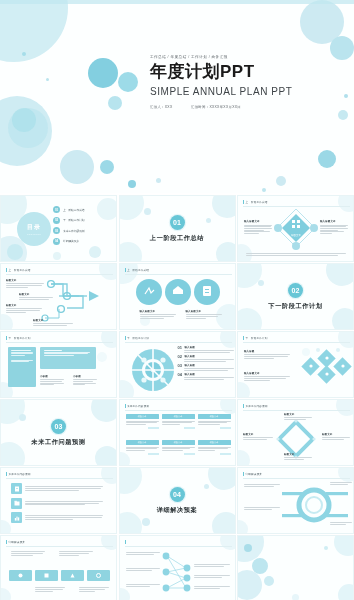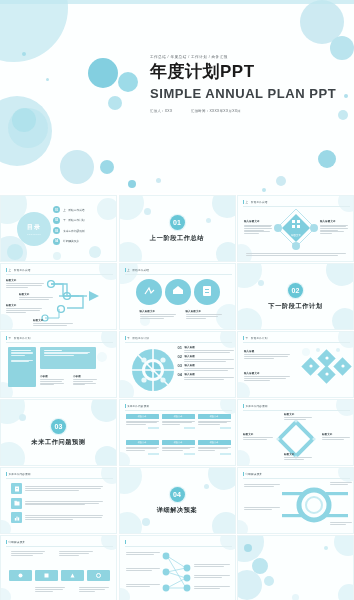--- a/index.html
+++ b/index.html
@@ -9,21 +9,21 @@
   
   .slide{position:relative;overflow:hidden;background:#fdffff;}
   .slide .bg{position:absolute;inset:0;overflow:hidden;}
   .bub{position:absolute;border-radius:50%;}
 
   
   .hero{width:354px;height:193px;}
   .hero-inner{position:relative;z-index:3;padding-left:150px;padding-top:55px;}
   .hero-kicker{font-size:3.6px;letter-spacing:.45px;color:#5a6166;white-space:nowrap;margin-bottom:4px;}
   .hero-title{font-size:17px;font-weight:bold;color:#1b1b1b;letter-spacing:.5px;line-height:1;margin:0 16px 6px 0;white-space:nowrap;}
-  .hero-sub{font-size:13px;color:#3d4347;letter-spacing:.55px;white-space:nowrap;margin-bottom:8px;font-weight:bold;}
+  .hero-sub{font-size:10px;color:#3d4347;letter-spacing:.55px;white-space:nowrap;margin-bottom:8px;}
   .hero-meta{font-size:3.4px;color:#5a6166;letter-spacing:.3px;white-space:nowrap;}
   .hero-meta span{display:inline-block;}
   .hero-meta .gap{width:16px;}
 
   
   .grid{position:absolute;left:0;top:195px;width:354px;height:405px;
         display:grid;grid-template-columns:repeat(3,117px);grid-template-rows:repeat(6,67px);
         column-gap:1.5px;row-gap:1px;}
   .cell{width:117px;height:67px;position:relative;overflow:hidden;background:#fcffff;
         border:0.4px solid #e8f4f6;box-sizing:border-box;}

